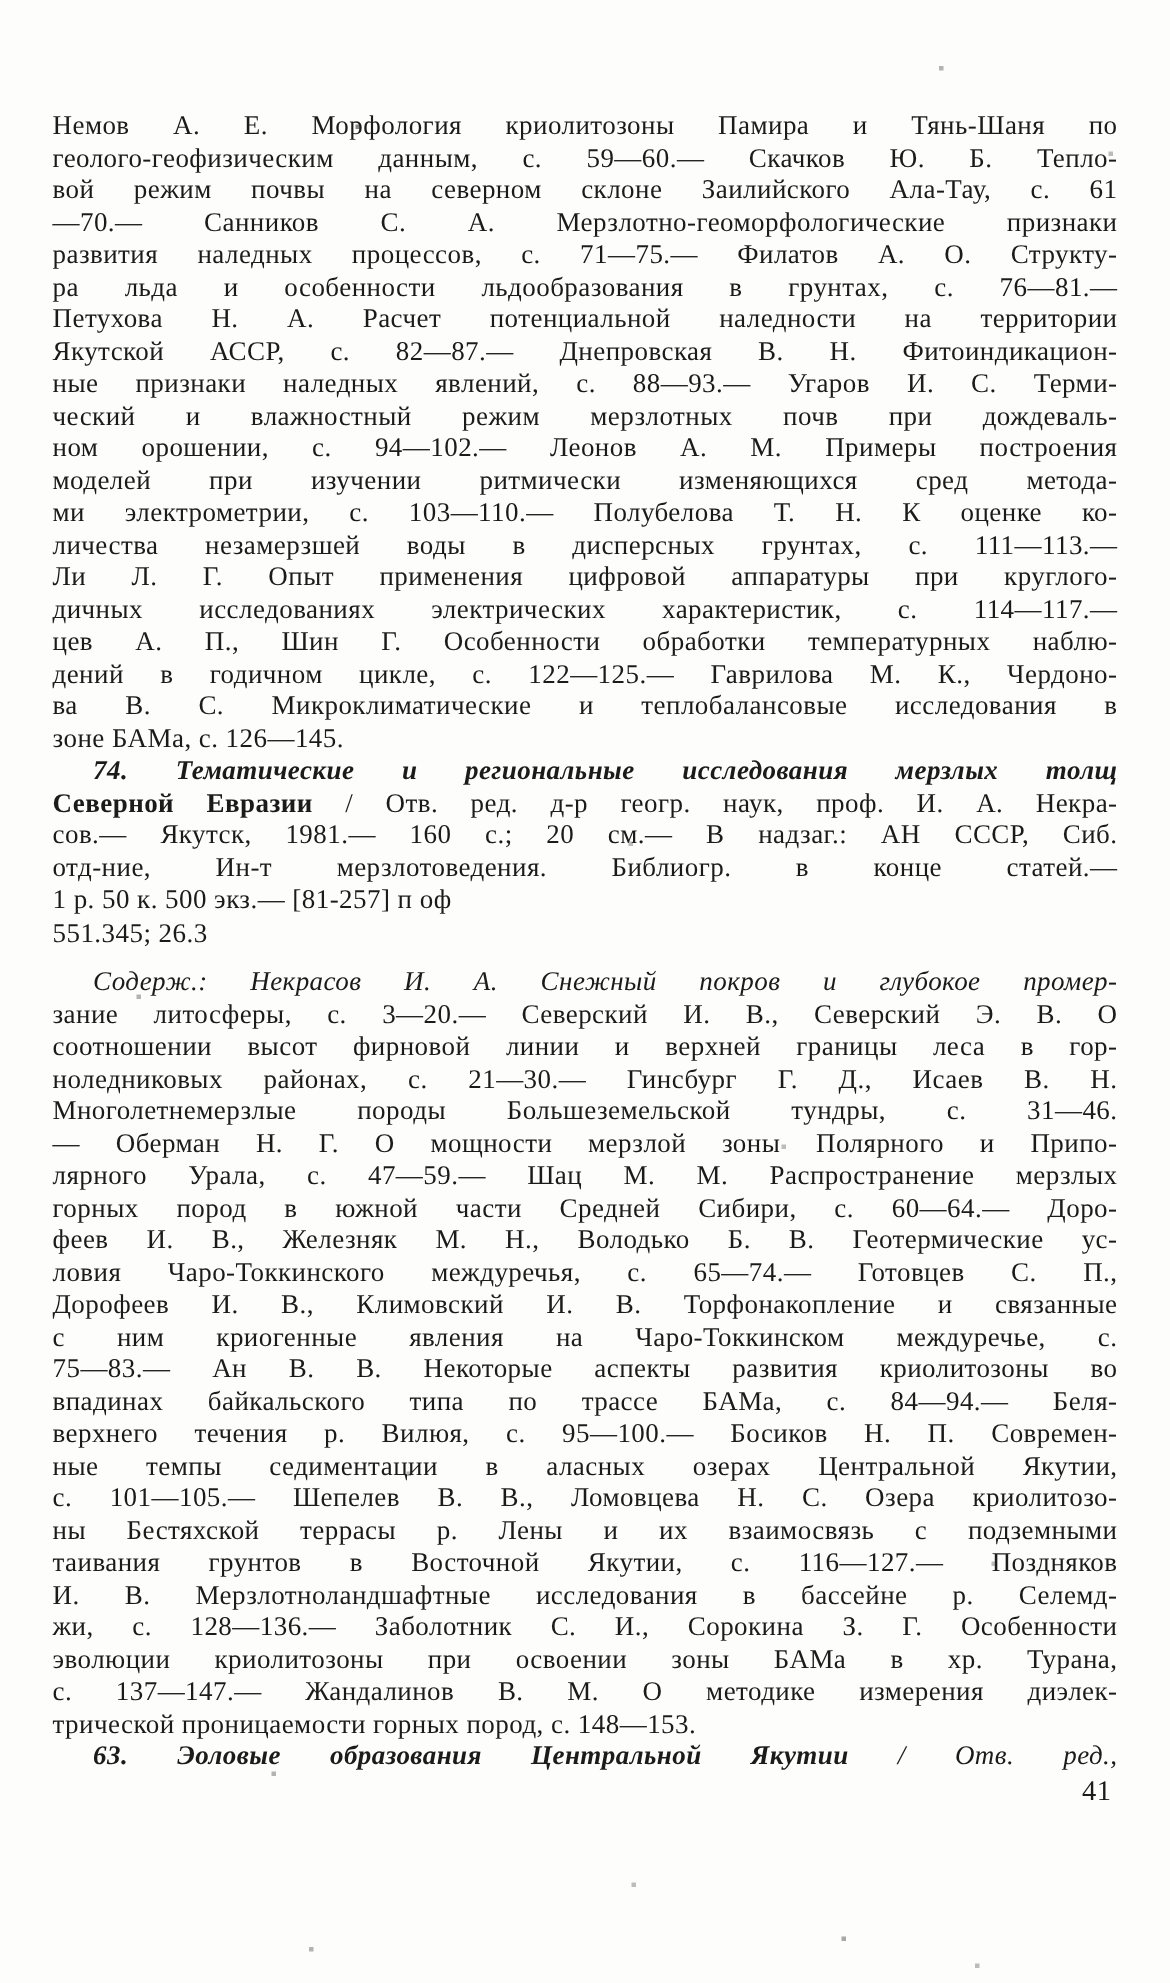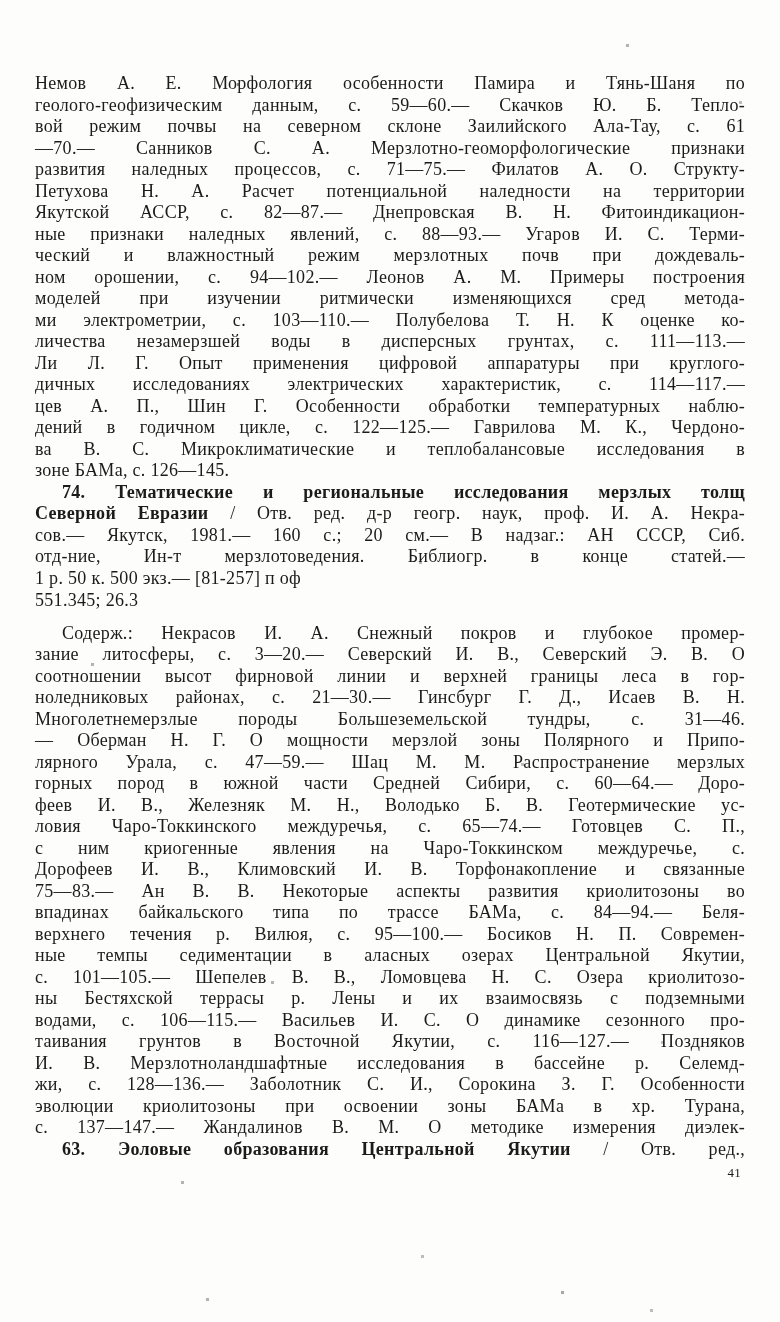--- a/index.html
+++ b/index.html
@@ -24,33 +24,33 @@
     text-align:justify;
     text-align-last:justify;
     white-space:nowrap; 
   }
   .para .line.last {
     text-align-last:left;
   }
   .para.force-justify .line.last {
     text-align-last:justify;
   }
-  .indent .line:first-child { text-indent:27px; }
+  .indent .line:first-child { text-indent:27px;font-style:italic; }
   .bold { font-weight:bold; }
   .classification {
     text-align:left;
     padding-right:2px;
     margin-top:1px;
   }
   .gap-top { margin-top:11px; }
   .page-number {
     text-align:right;
     padding-right:4px;
     margin-top:2px;
-    font-size:13px;
+    font-size:19px;
   }
   
   .specks {
     position:absolute; left:0; top:0; width:1px; height:1px;
     background:transparent; pointer-events:none;
     box-shadow:
       238px 84px 0 1px rgba(40,40,40,.55),
       627px 45px 0 1px rgba(40,40,40,.35),
       914px 0 0 0 transparent,
       740px 102px 0 1px rgba(40,40,40,.3),
@@ -66,25 +66,26 @@
       651px 1310px 0 1px rgba(40,40,40,.3);
   }
 </style>
 </head>
 <body>
 
 <div class="page">
   <div class="specks"></div>
   <main class="text-block">
     <section class="para">
-        <div class="line"><span>Немов А. Е. Морфология особенности Памира и Тянь-Шаня по</span></div>
+        <div class="line"><span>Немов А. Е. Морфология криолитозоны Памира и Тянь-Шаня по</span></div>
         <div class="line"><span>геолого-геофизическим данным, с. 59—60.— Скачков Ю. Б. Тепло-</span></div>
         <div class="line"><span>вой режим почвы на северном склоне Заилийского Ала-Тау, с. 61</span></div>
         <div class="line"><span>—70.— Санников С. А. Мерзлотно-геоморфологические признаки</span></div>
         <div class="line"><span>развития наледных процессов, с. 71—75.— Филатов А. О. Структу-</span></div>
+        <div class="line"><span>ра льда и особенности льдообразования в грунтах, с. 76—81.—</span></div>
         <div class="line"><span>Петухова Н. А. Расчет потенциальной наледности на территории</span></div>
         <div class="line"><span>Якутской АССР, с. 82—87.— Днепровская В. Н. Фитоиндикацион-</span></div>
         <div class="line"><span>ные признаки наледных явлений, с. 88—93.— Угаров И. С. Терми-</span></div>
         <div class="line"><span>ческий и влажностный режим мерзлотных почв при дождеваль-</span></div>
         <div class="line"><span>ном орошении, с. 94—102.— Леонов А. М. Примеры построения</span></div>
         <div class="line"><span>моделей при изучении ритмически изменяющихся сред метода-</span></div>
         <div class="line"><span>ми электрометрии, с. 103—110.— Полубелова Т. Н. К оценке ко-</span></div>
         <div class="line"><span>личества незамерзшей воды в дисперсных грунтах, с. 111—113.—</span></div>
         <div class="line"><span>Ли Л. Г. Опыт применения цифровой аппаратуры при круглого-</span></div>
         <div class="line"><span>дичных исследованиях электрических характеристик, с. 114—117.—</span></div>
@@ -105,33 +106,33 @@
         <div class="line"><span>Содерж.: Некрасов И. А. Снежный покров и глубокое промер-</span></div>
         <div class="line"><span>зание литосферы, с. 3—20.— Северский И. В., Северский Э. В. О</span></div>
         <div class="line"><span>соотношении высот фирновой линии и верхней границы леса в гор-</span></div>
         <div class="line"><span>ноледниковых районах, с. 21—30.— Гинсбург Г. Д., Исаев В. Н.</span></div>
         <div class="line"><span>Многолетнемерзлые породы Большеземельской тундры, с. 31—46.</span></div>
         <div class="line"><span>— Оберман Н. Г. О мощности мерзлой зоны Полярного и Припо-</span></div>
         <div class="line"><span>лярного Урала, с. 47—59.— Шац М. М. Распространение мерзлых</span></div>
         <div class="line"><span>горных пород в южной части Средней Сибири, с. 60—64.— Доро-</span></div>
         <div class="line"><span>феев И. В., Железняк М. Н., Володько Б. В. Геотермические ус-</span></div>
         <div class="line"><span>ловия Чаро-Токкинского междуречья, с. 65—74.— Готовцев С. П.,</span></div>
+        <div class="line"><span>Дорофеев И. В., Климовский И. В. Торфонакопление и связанные</span></div>
         <div class="line"><span>с ним криогенные явления на Чаро-Токкинском междуречье, с.</span></div>
-        <div class="line"><span>Дорофеев И. В., Климовский И. В. Торфонакопление и связанные</span></div>
         <div class="line"><span>75—83.— Ан В. В. Некоторые аспекты развития криолитозоны во</span></div>
         <div class="line"><span>впадинах байкальского типа по трассе БАМа, с. 84—94.— Беля-</span></div>
         <div class="line"><span>верхнего течения р. Вилюя, с. 95—100.— Босиков Н. П. Современ-</span></div>
         <div class="line"><span>ные темпы седиментации в аласных озерах Центральной Якутии,</span></div>
         <div class="line"><span>с. 101—105.— Шепелев В. В., Ломовцева Н. С. Озера криолитозо-</span></div>
         <div class="line"><span>ны Бестяхской террасы р. Лены и их взаимосвязь с подземными</span></div>
-        <div class="line"><span>водами, с. 106—115.— Васильев И. С. О динамике сезонного про-</span></div>
         <div class="line"><span>таивания грунтов в Восточной Якутии, с. 116—127.— Поздняков</span></div>
         <div class="line"><span>И. В. Мерзлотноландшафтные исследования в бассейне р. Селемд-</span></div>
         <div class="line"><span>жи, с. 128—136.— Заболотник С. И., Сорокина З. Г. Особенности</span></div>
         <div class="line"><span>эволюции криолитозоны при освоении зоны БАМа в хр. Турана,</span></div>
         <div class="line"><span>с. 137—147.— Жандалинов В. М. О методике измерения диэлек-</span></div>
+        <div class="line last"><span>трической проницаемости горных пород, с. 148—153.</span></div>
       </section>
     <section class="para indent force-justify">
         <div class="line last"><span class="bold">63. Эоловые образования Центральной Якутии</span><span> / Отв. ред.,</span></div>
       </section>
     <div class="page-number">41</div>
   </main>
 </div>
 
 </body></html>

